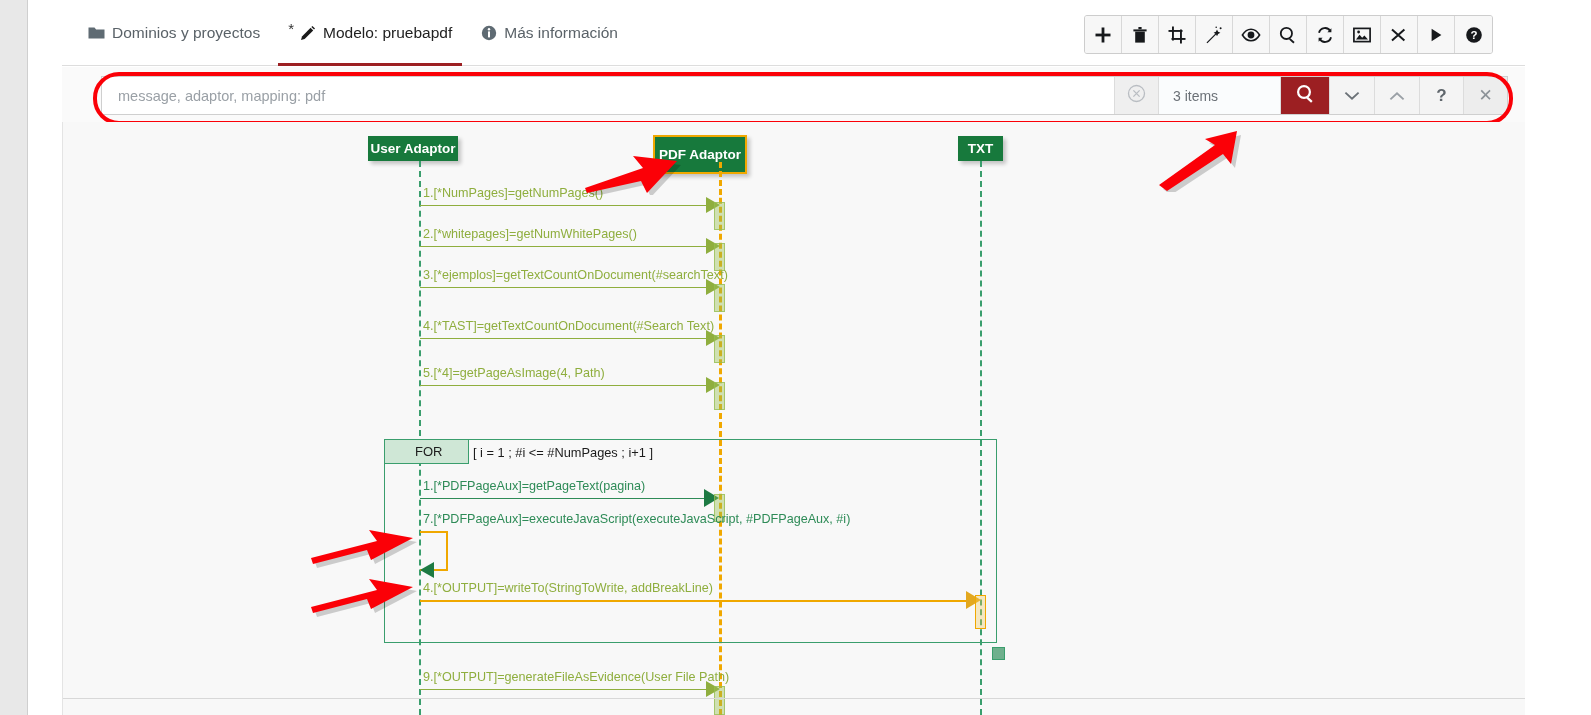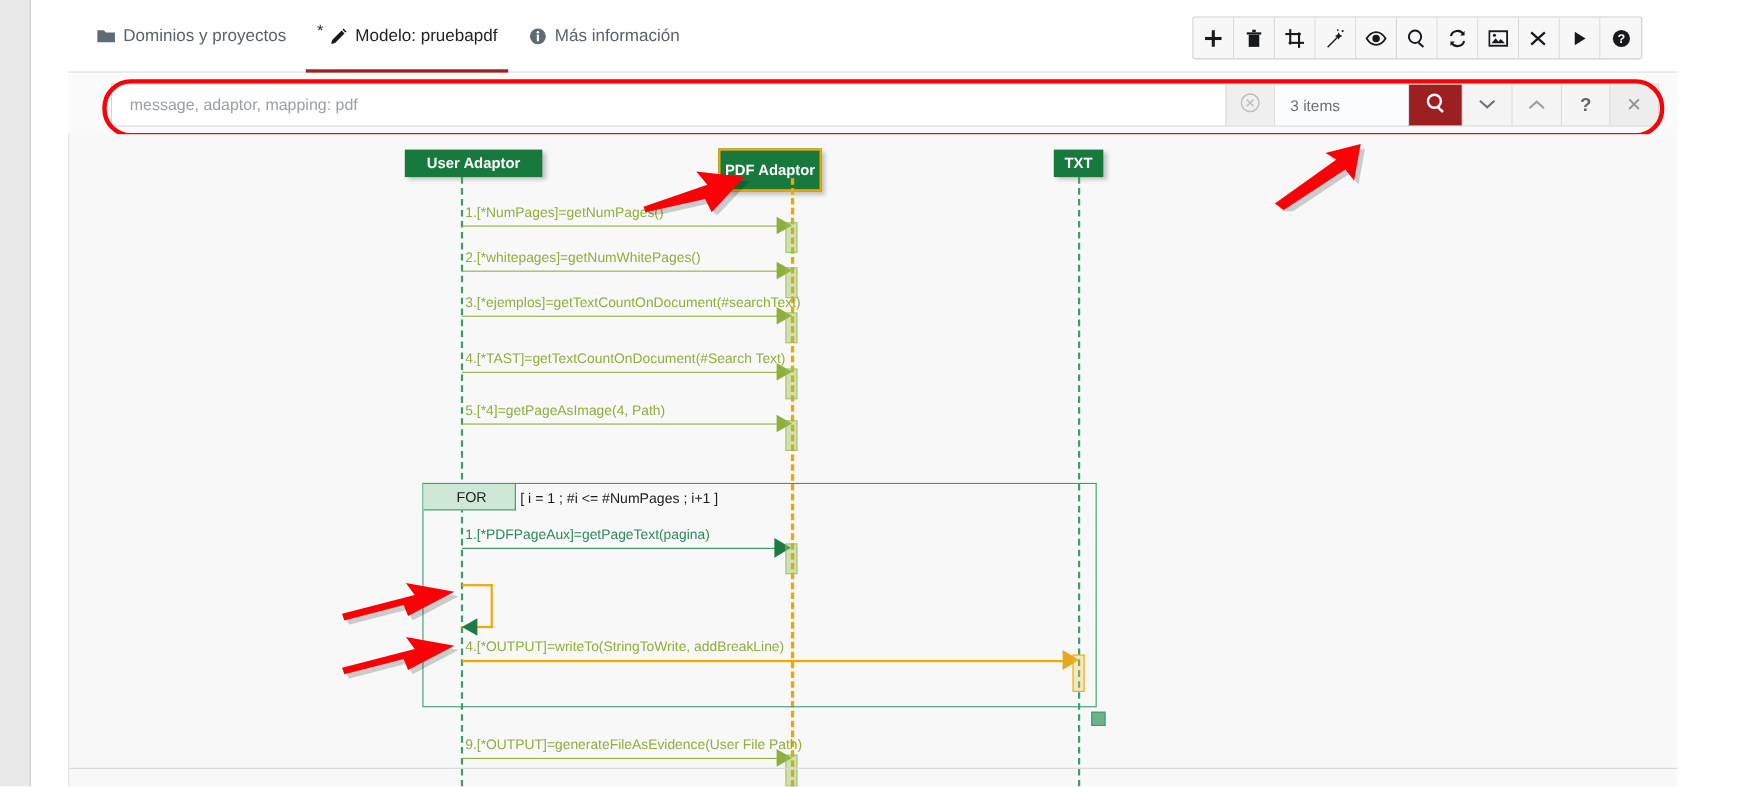--- a/index.html
+++ b/index.html
@@ -269,21 +269,21 @@
         </span>
       </div>
       <div class="sb-cell sb-help">?</div>
       <div class="sb-cell sb-close">✕</div>
     </div>
   </div>
   <div class="red-ring"></div>
 
   <div class="canvas">
 
-    <div class="ll-head" style="left:305px; top:14px; width:125px; height:25px;">
+    <div class="ll-head" style="left:305px; top:14px; width:90px; height:25px;">
       <span>User Adaptor</span>
     </div>
     <div class="ll-line green" style="left:356px; top:39px; height:554px;"></div>
 
     <div class="ll-head selected" style="left:590px; top:13px; width:94px; height:39px;">
       <span>PDF Adaptor</span>
     </div>
     <div class="ll-line orange" style="left:656px; top:40px; height:553px;"></div>
 
     <div class="ll-head" style="left:895px; top:14px; width:45px; height:25px;">
@@ -321,20 +321,21 @@
       <span>FOR</span>
     </div>
     <div class="frag-cond" style="left:410px; top:323px;">[ i = 1 ; #i &lt;= #NumPages ; i+1 ]</div>
     <div class="sel-handle" style="left:929px; top:525px;"></div>
 
     <div class="msg-label green" style="left:360px; top:357px;">1.[*PDFPageAux]=getPageText(pagina)</div>
     <div class="msg-line green" style="left:357px; top:376px; width:291px;"></div>
     <div class="arrow-head ah-green" style="left:641px; top:367px;"></div>
     <div class="act" style="left:651px; top:372px; width:11px; height:28px;"></div>
 
+    <div class="msg-label green" style="left:360px; top:390px;">7.[*PDFPageAux]=executeJavaScript(executeJavaScript, #PDFPageAux, #i)</div>
     <div class="self-msg" style="left:357px; top:409px; width:28px; height:40px;"></div>
     <div class="arrow-head ah-green-l" style="left:357px; top:440px;"></div>
 
     <div class="msg-label olive" style="left:360px; top:459px;">4.[*OUTPUT]=writeTo(StringToWrite, addBreakLine)</div>
     <div class="msg-line orange" style="left:357px; top:478px; width:551px;"></div>
     <div class="arrow-head ah-orange-r" style="left:903px; top:469px;"></div>
     <div class="act txt" style="left:912px; top:473px; width:11px; height:34px;"></div>
 
     <div class="msg-label olive" style="left:360px; top:548px;">9.[*OUTPUT]=generateFileAsEvidence(User File Path)</div>
     <div class="msg-line olive" style="left:357px; top:567px; width:292px;"></div>

